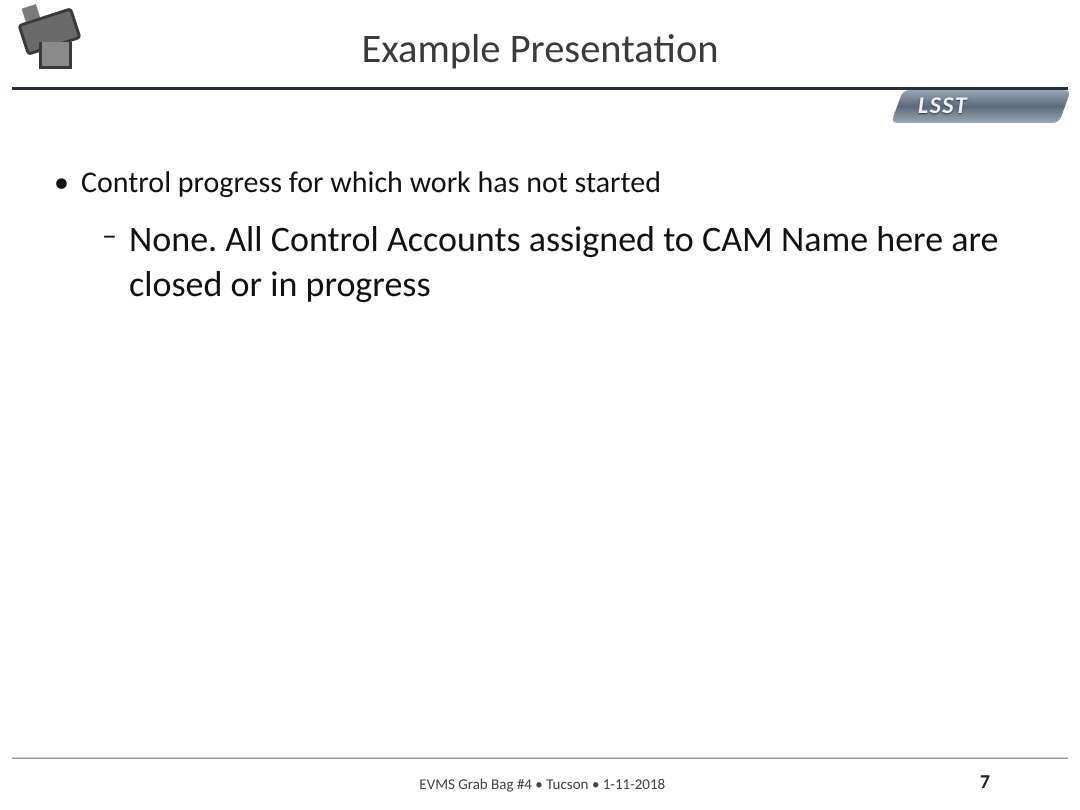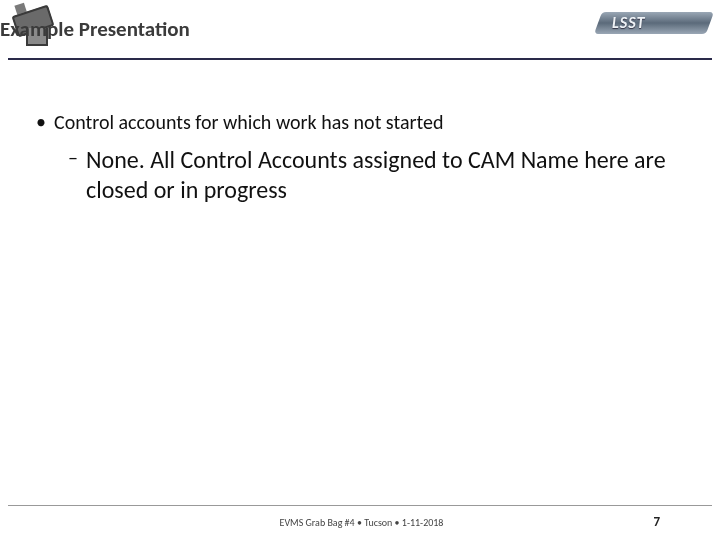--- a/index.html
+++ b/index.html
@@ -1,33 +1,33 @@
 <!DOCTYPE html>
 <html><head>
   <meta charset="utf-8">
   <style>
     * { margin: 0; padding: 0; box-sizing: border-box; }
     html, body { width: 720px; height: 540px; font-family: Calibri, Arial, sans-serif; background: #fff; overflow: hidden; }
     .slide { width: 720px; height: 540px; position: relative; background: #fff; }
     .header { position: relative; height: 56px; }
     .logo-left { position: absolute; left: 6px; top: 4px; width: 60px; height: 46px; }
     .logo-right { position: absolute; right: 10px; top: 12px; width: 112px; height: 30px; }
-    .title { position: absolute; left: 0; right: 0; top: 16px; text-align: left; font-size: 21px; color: #3b3b3b; font-weight: 700; }
+    .title { position: absolute; left: 0; right: 0; top: 16px; text-align: center; font-size: 27px; color: #3b3b3b; font-weight: 400; }
     .divider-top { position: absolute; top: 58px; left: 8px; right: 8px; height: 2px; background: #2a2a4a; }
     .content { position: absolute; top: 110px; left: 30px; right: 30px; color: #111; }
     .bullet-l1 { font-size: 20px; line-height: 1.25; margin-bottom: 10px; padding-left: 24px; position: relative; }
     .bullet-l1::before { content: '•'; position: absolute; left: 6px; top: 0; font-size: 20px; }
     .bullet-l2 { font-size: 24px; line-height: 1.25; padding-left: 56px; position: relative; }
     .bullet-l2::before { content: '–'; position: absolute; left: 38px; top: 0; font-size: 20px; }
     .divider-bottom { position: absolute; bottom: 34px; left: 8px; right: 8px; height: 1px; background: #999; }
     .footer { position: absolute; bottom: 8px; left: 3px; right: 0; height: 20px; text-decoration: underline; }
     .footer-text { position: absolute; left: 0; right: 0; text-align: center; font-size: 10px; color: #444; top: 4px; }
     .page-num { position: absolute; right: 60px; top: 2px; font-size: 13px; font-weight: 700; color: #222; }
     
-    .lsst-lozenge { width: 112px; height: 22px; position: relative; }
+    .lsst-lozenge { width: 112px; height: 22px; position: relative; margin-top: 48px; }
     .lsst-bg { position:absolute; inset:0; background: linear-gradient(180deg,#9aa7b5 0%,#5b6a7a 50%,#9aa7b5 100%); transform: skewX(-20deg); border-radius: 4px; }
     .lsst-text { position:absolute; left:14px; top:0; line-height:22px; font-weight:800; font-style:italic; font-size:16px; letter-spacing:1px; color:#eef2f6; text-shadow:0 1px 1px #334; }
     
     .tele { width:60px; height:46px; position:relative; }
     .tele .t1 { position:absolute; left:8px; top:6px; width:38px; height:22px; background:#6a6a6a; transform: rotate(-18deg); border-radius:3px; box-shadow: inset 0 0 0 2px #3a3a3a; }
     .tele .t2 { position:absolute; left:20px; top:24px; width:22px; height:18px; background:#8a8a8a; border:2px solid #3a3a3a; border-top:none; }
     .tele .t3 { position:absolute; left:10px; top:0; width:10px; height:12px; background:#7a7a7a; transform: rotate(-18deg); }
   </style>
 </head>
 <body>
@@ -46,21 +46,21 @@
       <div class="lsst-lozenge">
         <div class="lsst-bg"></div>
         <div class="lsst-text">LSST</div>
       </div>
     </div>
   </div>
   <div class="divider-top"></div>
 
   <div class="content">
     <div class="bullet-l1">
-      <span>Control accounts for which work has not started</span>
+      <span>Control progress for which work has not started</span>
     </div>
     <div class="bullet-l2">
       <span>None.  All Control Accounts assigned to CAM Name here are closed or in progress</span>
     </div>
   </div>
 
   <div class="divider-bottom"></div>
   <div class="footer">
     <div class="footer-text">EVMS Grab Bag #4 • Tucson • 1-11-2018</div>
     <div class="page-num">7</div>

